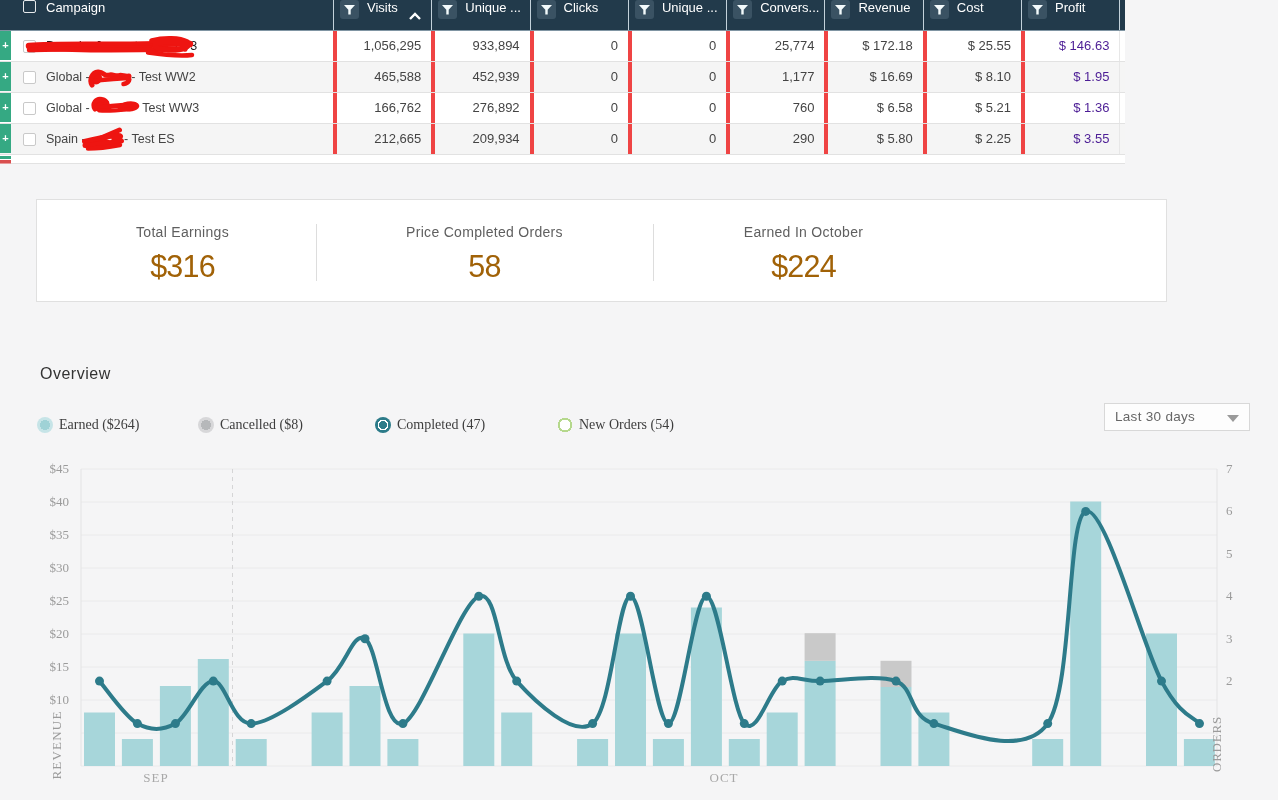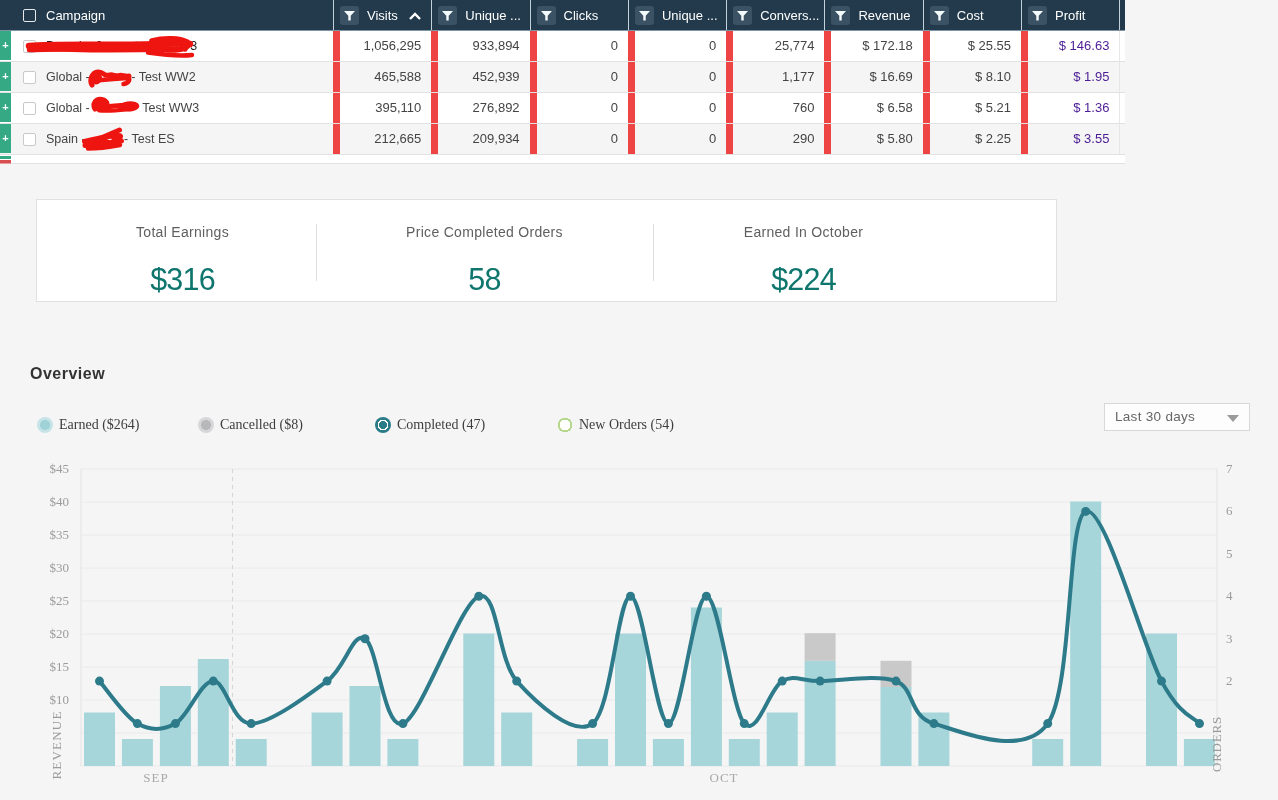--- a/index.html
+++ b/index.html
@@ -1,43 +1,43 @@
 <!DOCTYPE html>
 <html><head>
 <meta charset="utf-8">
 <style>
 *{margin:0;padding:0;box-sizing:border-box}
 html,body{width:1278px;height:800px;background:#f5f5f6;font-family:"Liberation Sans",sans-serif;position:relative;overflow:hidden}
 .tbl{position:absolute;left:0;top:0;width:1125px}
 .thead{display:flex;height:31px;background:#223a4b;color:#fff;font-size:13px;border-bottom:1px solid #8095a3}
-.th{display:flex;align-items:center;border-left:1px solid #c3d1da;position:relative}
+.th{display:flex;border-left:1px solid #c3d1da;position:relative}
 .th:first-child{border-left:none}
 .th.c0{width:333px}
 .th.cn{width:98.3px}
 .th.stub{width:5.7px}
 .fb{display:inline-block;width:19px;height:19px;border-radius:3px;background:#3a5263;margin:0 8px 0 6px;position:relative}
 .fb svg{position:absolute;left:4px;top:4px}
 .hcb{display:inline-block;width:13px;height:13px;border:1px solid #e7eaec;border-radius:2px;margin:0 10px 0 23px;background:transparent}
 .caret{position:absolute;right:10px;top:9px}
 .row{display:flex;height:31px;position:relative;border-bottom:1px solid #e2e2e2;font-size:13px;color:#444;background:#fff}
 .row:after{content:"";position:absolute;left:1119px;top:0;bottom:0;width:1px;background:#e7e7e7}
 .row.alt{background:#f5f5f5}
 .strip{position:absolute;left:0;top:0;bottom:1px;width:11px;background:#35a983;color:#fff;font-size:11px;font-weight:bold;text-align:center;line-height:29px}
 .rcb{position:absolute;left:23px;top:9px;width:13px;height:13px;border:1px solid #c9c9c9;border-radius:2px;background:#fff}
 .cname{position:absolute;left:46px;top:0;line-height:30px;white-space:nowrap;font-size:12.5px}
-.cell{width:98.3px;line-height:30px;text-align:right;padding-right:10px;border-left:7px solid #ef4444}
+.cell{width:98.3px;line-height:30px;text-align:right;padding-right:10px;border-left:4px solid #ef4444}
 .cell.first{margin-left:333px}
 .profit{color:#4c1d95}
 .row5{height:9px;background:#fff;position:relative;border-bottom:1px solid #e2e2e2}
-.card{position:absolute;left:36px;top:199px;width:1021px;height:103px;background:#fff;border:1px solid #e0e0e0;display:flex}
+.card{position:absolute;left:36px;top:199px;width:1131px;height:103px;background:#fff;border:1px solid #e0e0e0;display:flex}
 .stat{position:relative;text-align:center}
 .stat + .stat:before{content:"";position:absolute;left:0;top:24px;bottom:20px;width:1px;background:#ddd}
 .slabel{margin-top:24px;font-size:14px;color:#5f5f5f;letter-spacing:0.3px}
-.sval{margin-top:22px;font-size:30.5px;color:#0f766e;letter-spacing:-0.8px}
-.ovw{position:absolute;left:30px;top:365px;font-size:16px;font-weight:bold;color:#333;letter-spacing:0.5px}
+.sval{margin-top:9px;font-size:30.5px;color:#a16207;letter-spacing:-0.8px}
+.ovw{position:absolute;left:40px;top:365px;font-size:16px;font-weight:normal;color:#333;letter-spacing:0.5px}
 .leg{position:absolute;top:417px;height:15px}
 .leg .lr{position:absolute;top:0;border-radius:50%}
 .leg .lt{position:absolute;top:0;font-family:Liberation Serif, serif;font-size:14px;color:#3d3d3d;line-height:15px;white-space:nowrap}
 .dd{position:absolute;left:1104px;top:403px;width:146px;height:28px;background:#fdfdfd;border:1px solid #d8d8d8;font-size:13.5px;color:#666;letter-spacing:0.3px;line-height:26px;padding-left:10px}
 .dd:after{content:"";position:absolute;right:10px;top:11px;border-left:6px solid transparent;border-right:6px solid transparent;border-top:7px solid #9a9a9a}
 .scrib{position:absolute;left:0;top:0;pointer-events:none}
 </style>
 </head>
 <body>
 <div class="tbl">
@@ -110,21 +110,21 @@
       <span class="cell">0</span>
       <span class="cell">1,177</span>
       <span class="cell">$ 16.69</span>
       <span class="cell">$ 8.10</span>
       <span class="cell profit">$ 1.95</span>
   </div>
   <div class="row">
     <span class="strip">+</span>
       <span class="rcb"></span>
     <span class="cname">Global - <span style="display:inline-block;width:49px;overflow:hidden;vertical-align:top;height:30px"></span>Test WW3</span>
-    <span class="cell first">395,110</span>
+    <span class="cell first">166,762</span>
       <span class="cell">276,892</span>
       <span class="cell">0</span>
       <span class="cell">0</span>
       <span class="cell">760</span>
       <span class="cell">$ 6.58</span>
       <span class="cell">$ 5.21</span>
       <span class="cell profit">$ 1.36</span>
   </div>
   <div class="row alt">
     <span class="strip">+</span>

